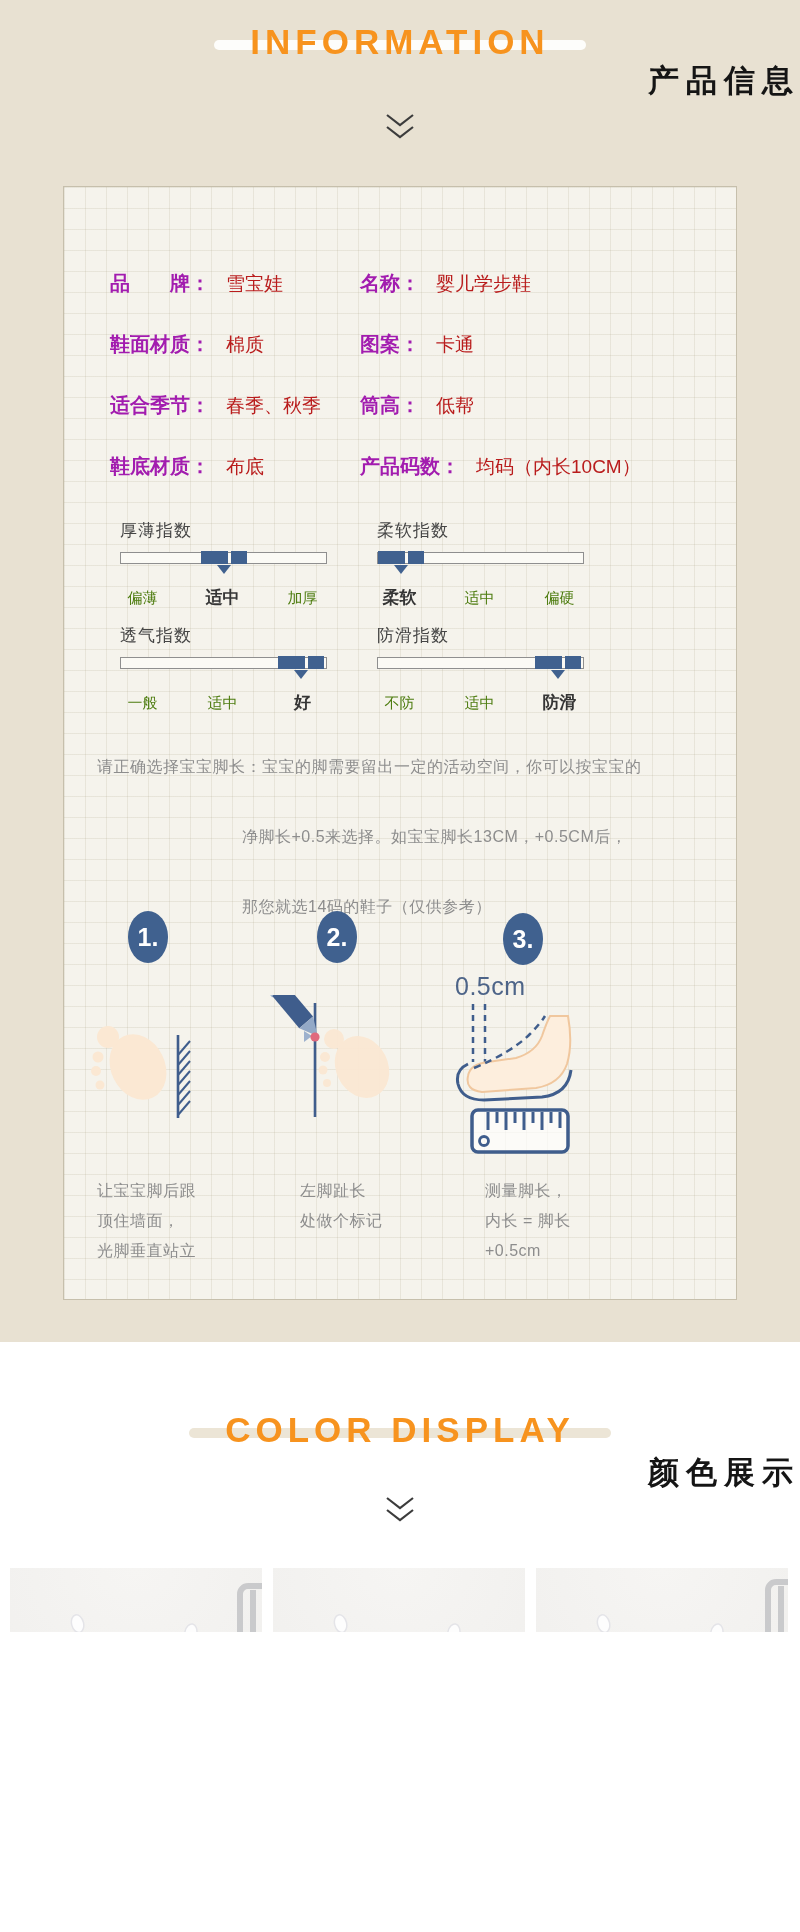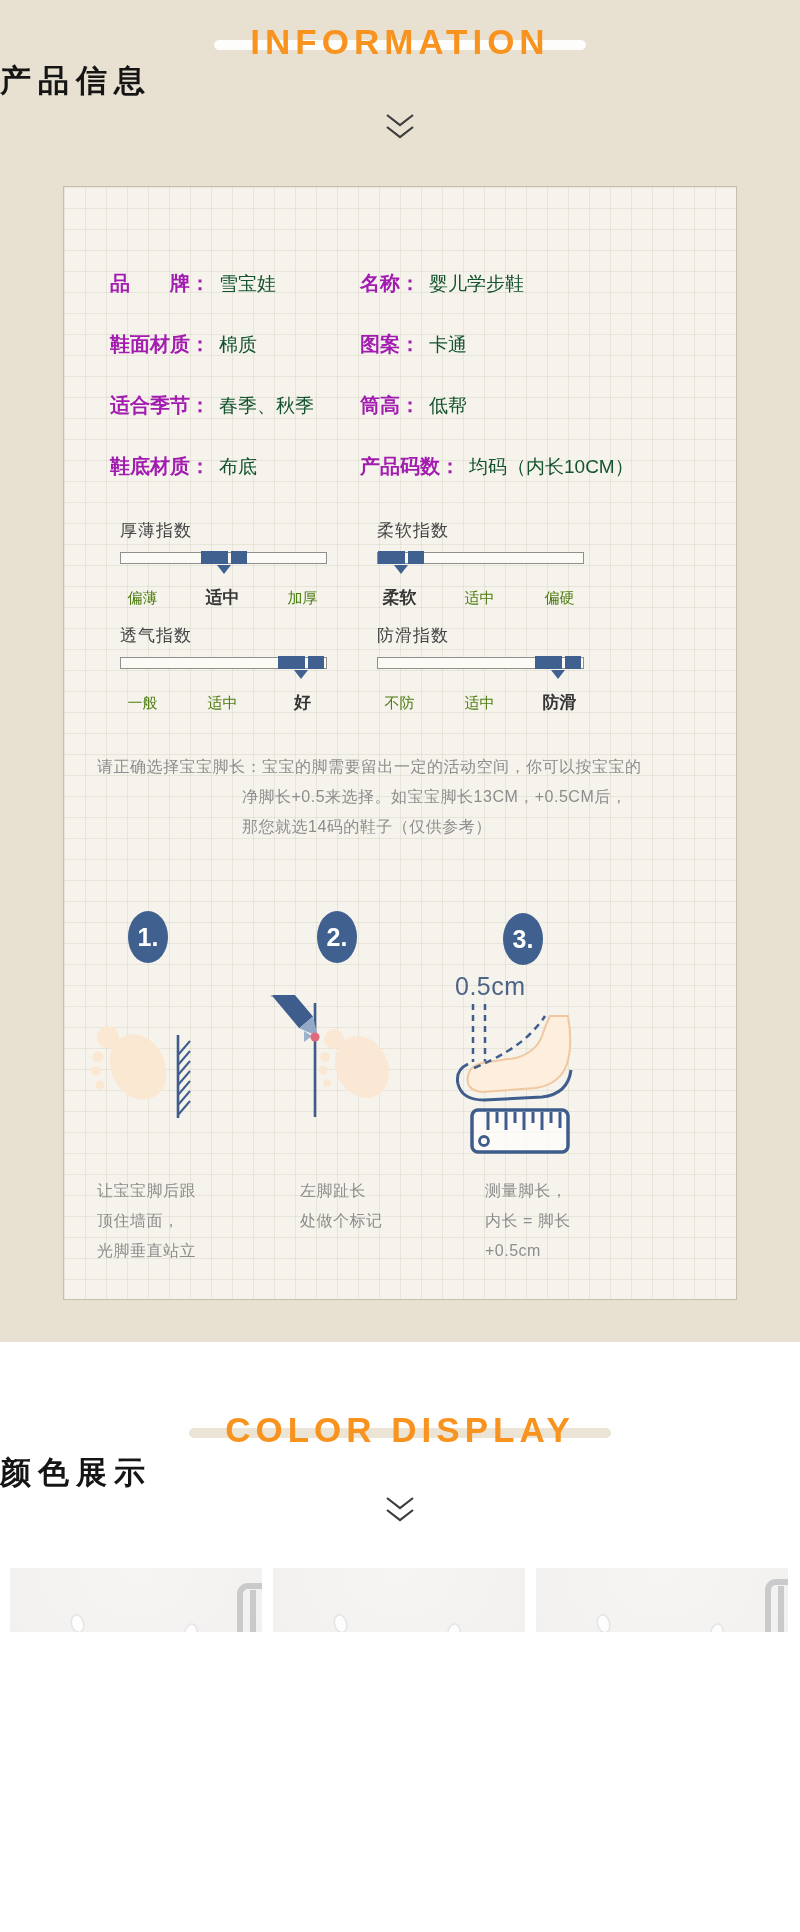--- a/index.html
+++ b/index.html
@@ -9,56 +9,56 @@
   .section-bottom{position:absolute;left:0;top:1342px;width:800px;height:590px;background:#ffffff;}
 
   
   .hdr{position:absolute;left:0;width:800px;text-align:center;}
   .hdr-en{position:relative;display:inline-block;font-size:35px;font-weight:900;letter-spacing:5px;
           color:var(--accent,#f7931e);line-height:1;padding:0 6px;}
   .hdr-en .bar{position:absolute;left:-30px;right:-30px;top:46%;height:10px;border-radius:6px;z-index:0;}
   .hdr-en span{position:relative;z-index:1;}
   .bar-white{background:#fdfdfb;}
   .bar-beige{background:#ece5d6;}
-  .hdr-cn{position:absolute;left:0;width:800px;text-align:left;font-size:31px;font-weight:800;
+  .hdr-cn{position:absolute;left:0;width:800px;text-align:right;font-size:31px;font-weight:800;
           letter-spacing:7px;color:#151515;}
   .chev{position:absolute;left:380px;width:40px;height:32px;}
 
   
   .panel{position:absolute;left:63px;top:186px;width:672px;height:1112px;
          border:1px solid #c6bfac;background-color:var(--panel-bg,#f5f3ec);
          background-image:linear-gradient(rgba(185,175,152,.22) 1px,transparent 1px),
                           linear-gradient(90deg,rgba(185,175,152,.22) 1px,transparent 1px);
          background-size:21px 21px;}
 
   .attr-row{position:absolute;left:110px;width:620px;height:26px;font-size:20px;line-height:26px;white-space:nowrap;}
   .attr-pair{position:absolute;top:0;}
   .attr-pair.lft{left:0;}
   .attr-pair.rgt{left:250px;}
   .attr-label{font-weight:700;color:#a21caf;}
-  .attr-value{color:#14532d;margin-left:9px;font-size:19px;}
+  .attr-value{color:#b91c1c;margin-left:16px;font-size:19px;}
 
   
   .idx{position:absolute;width:205px;}
   .idx-title{font-size:17px;color:#454545;margin-bottom:10px;letter-spacing:1px;}
   .idx-track{position:relative;width:205px;height:10px;border:1px solid #8f8f8f;background:#fbfaf5;}
   .idx-fill{position:absolute;top:-2px;height:13px;width:46px;transform:translateX(-50%);display:flex;gap:3px;}
   .idx-fill i{display:block;height:100%;background:var(--navy,#40618f);}
   .idx-fill i:first-child{width:27px;}
   .idx-fill i:last-child{width:16px;}
   .idx-arrow{position:absolute;top:12px;transform:translateX(-50%);width:0;height:0;
              border-left:7px solid transparent;border-right:7px solid transparent;
              border-top:9px solid var(--navy,#40618f);}
   .idx-labels{position:relative;margin-top:23px;height:22px;}
   .idx-labels span{position:absolute;transform:translateX(-50%);font-size:15px;color:#4d7c0f;white-space:nowrap;line-height:22px;}
   .idx-labels span.sel{font-size:17px;font-weight:700;color:#353535;}
 
   
   .note{position:absolute;left:97px;top:752px;width:560px;font-size:16px;color:#8d8d8d;line-height:30px;letter-spacing:.5px;}
-  .note .ind{margin-left:145px;}
+  .note .ind{margin-left:145px;margin-top:40px;}
 
   
   .badge{position:absolute;width:40px;height:52px;border-radius:50%;background:var(--navy,#40618f);
          color:#fff;font-size:25px;font-weight:700;text-align:center;line-height:52px;}
   .annot{position:absolute;font-size:25px;color:#4d6488;letter-spacing:.5px;}
   .ill{position:absolute;}
   .caption{position:absolute;font-size:16px;color:#8d8d8d;line-height:30px;letter-spacing:.5px;}
 
   
   .photos{position:absolute;left:10px;top:1568px;width:780px;display:flex;gap:11px;}

